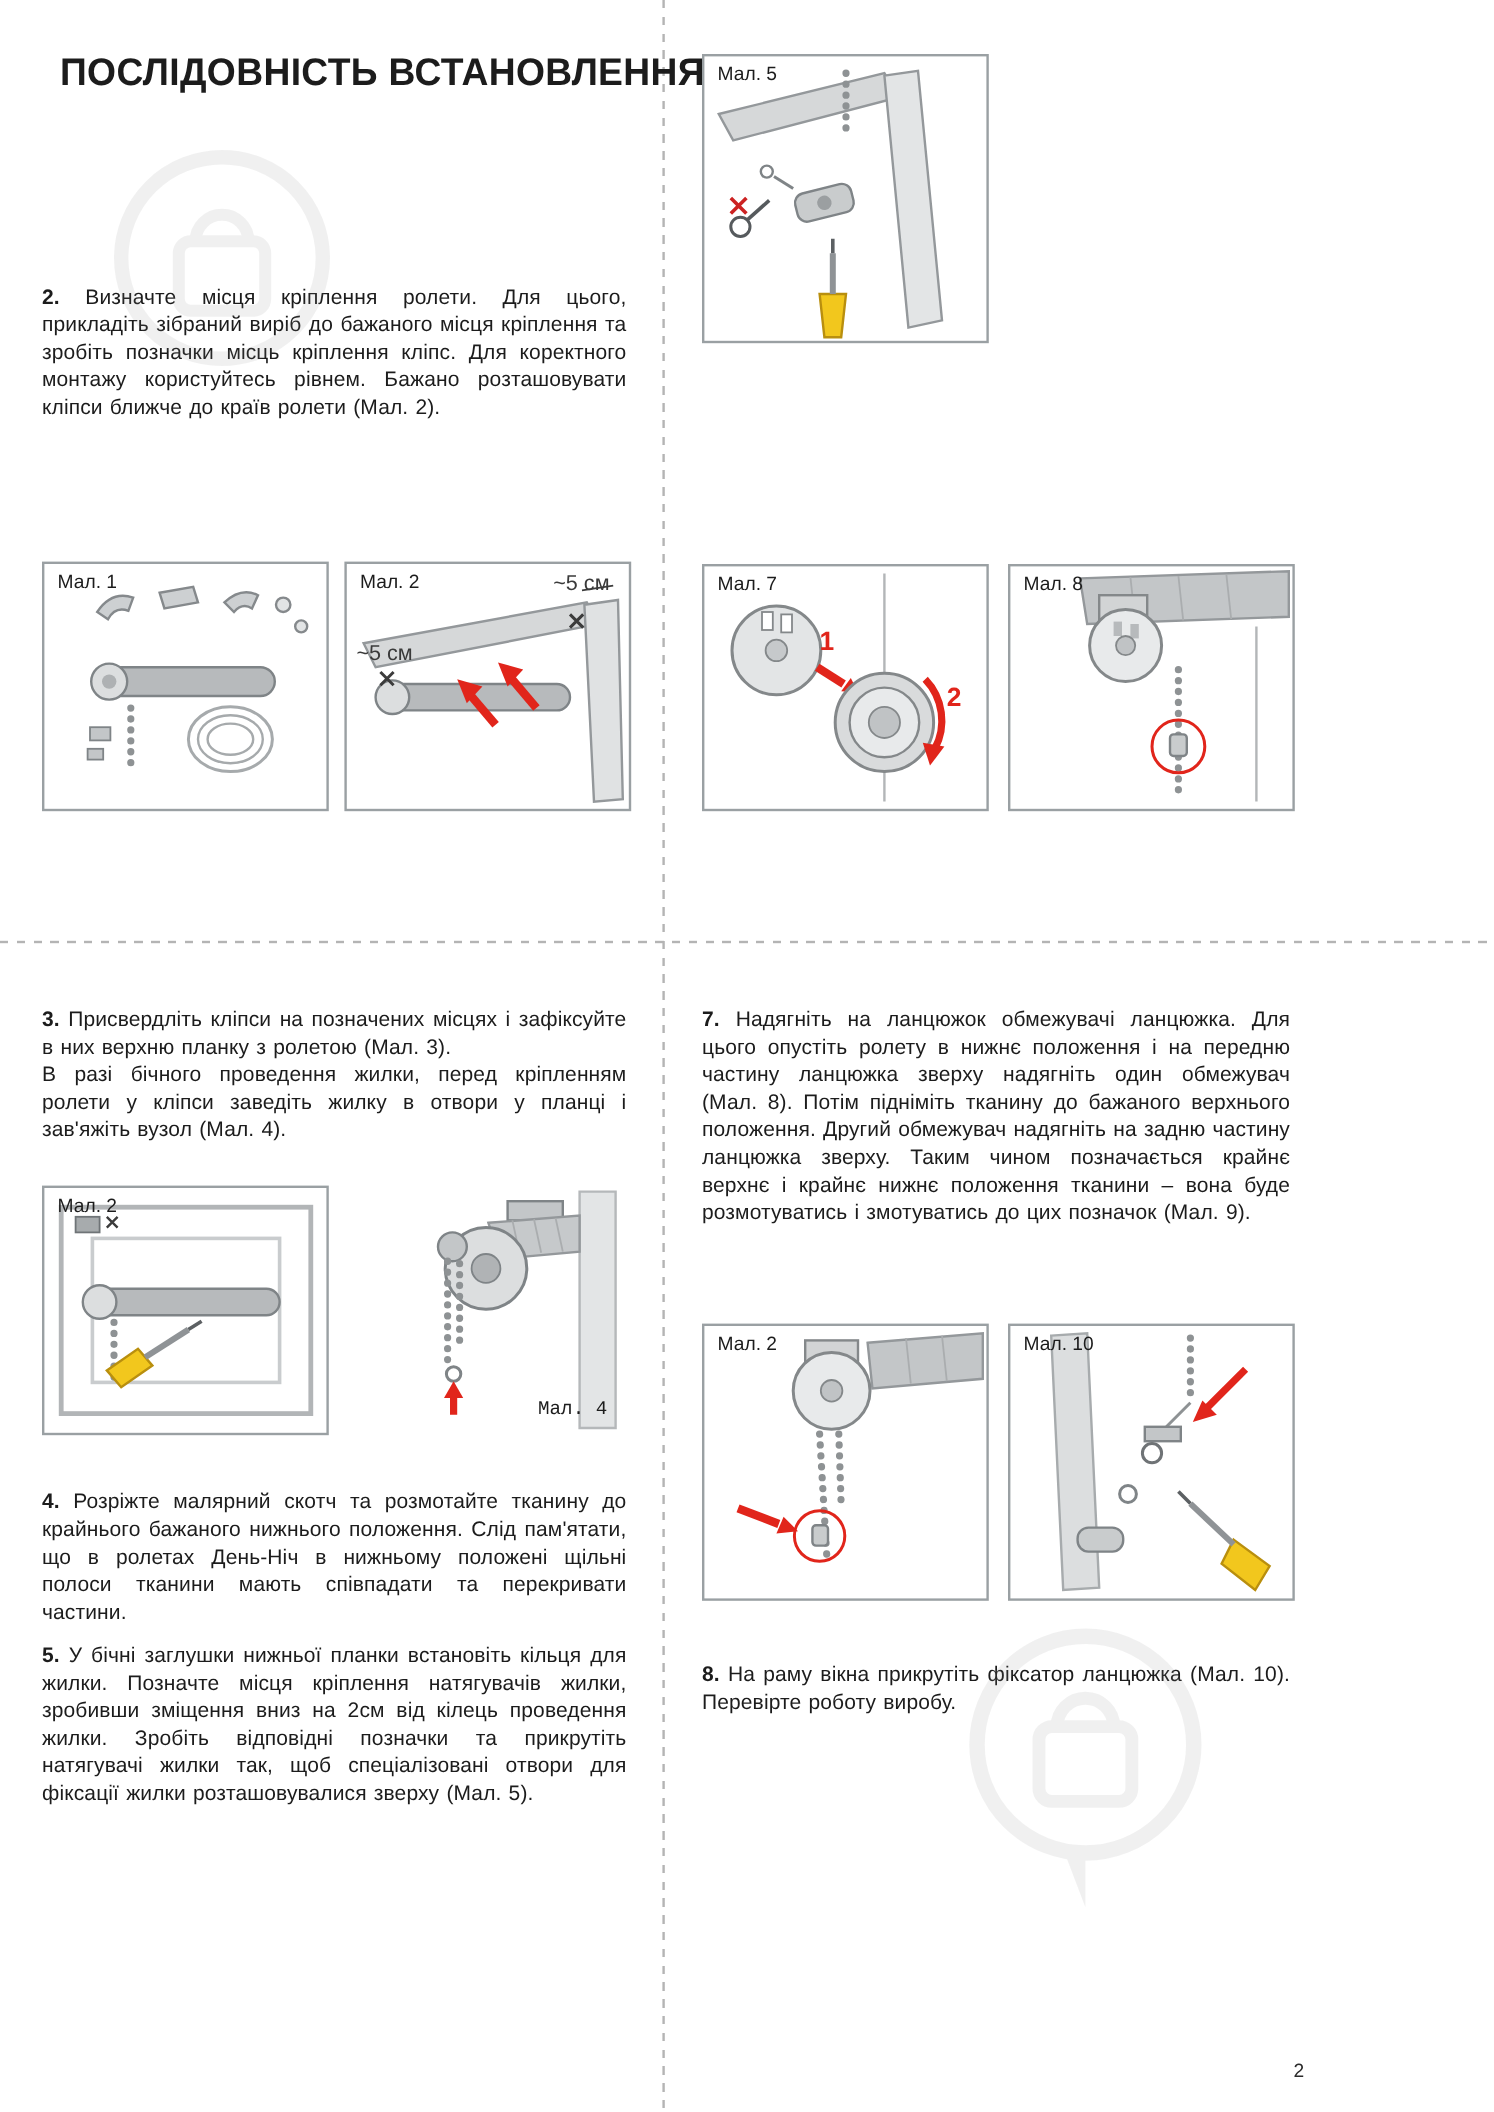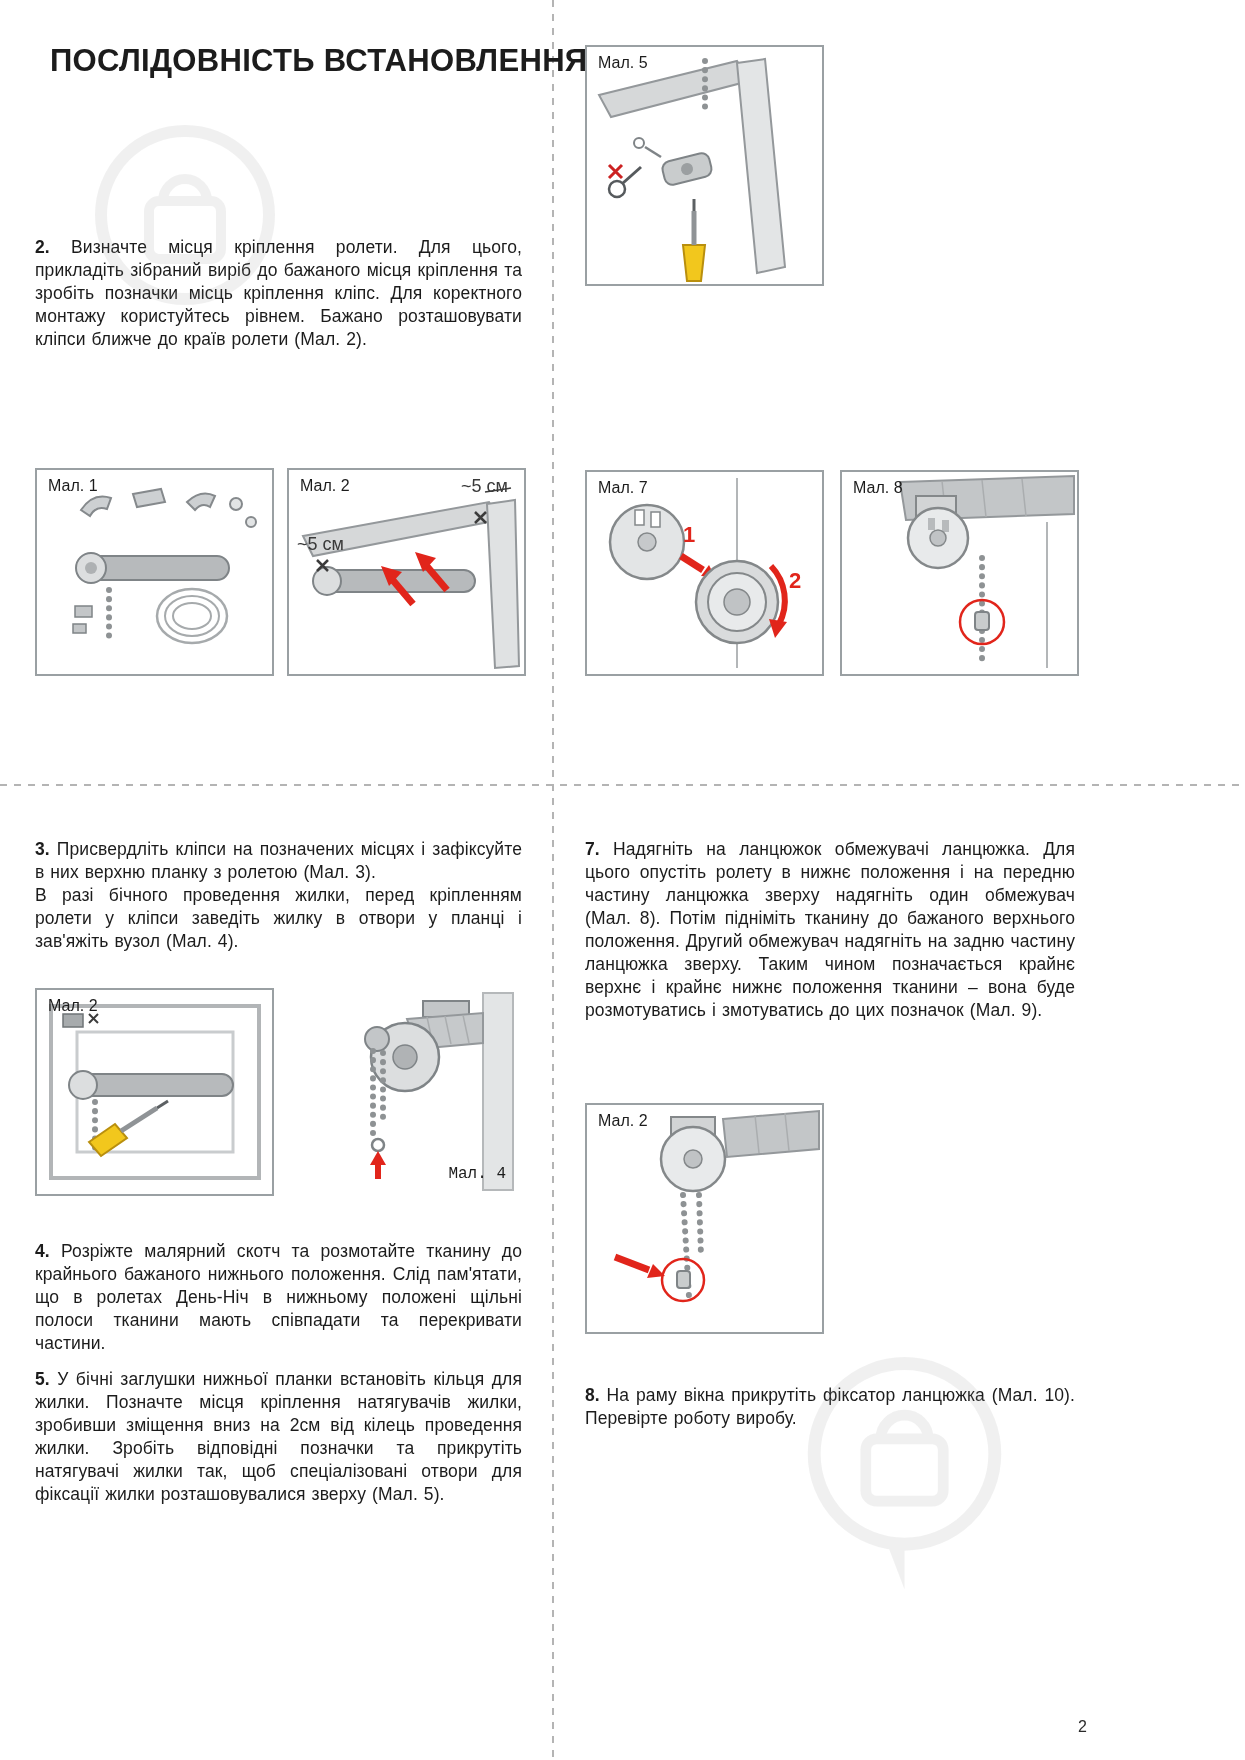--- a/index.html
+++ b/index.html
@@ -263,20 +263,41 @@
       <rect x="90" y="166" width="13" height="17" rx="3" fill="#c9cccd" stroke="#7f8487" stroke-width="2"></rect>
       <circle cx="96" cy="175" r="21" fill="none" stroke="#e1251b" stroke-width="2.5"></circle>
       <g>
         <line x1="28" y1="152" x2="62" y2="165" stroke="#e1251b" stroke-width="7"></line>
         <polygon points="78,171 60,173 66,159" fill="#e1251b"></polygon>
       </g>
     </svg>
     <span class="flabel">Мал. 2</span>
   </div>
 
+  <div class="fig" style="left:840px;top:1103px;width:235px;height:227px">
+    <svg viewBox="0 0 235 227">
+      <polygon points="34,8 64,6 74,218 44,220" fill="#dcdedf" stroke="#a7abad" stroke-width="2"></polygon>
+      <line x1="150" y1="10" x2="150" y2="62" stroke="#8e9294" stroke-width="6" stroke-dasharray="0.1 9" stroke-linecap="round"></line>
+      <line x1="150" y1="64" x2="130" y2="84" stroke="#8e9294" stroke-width="2.5"></line>
+      <rect x="112" y="84" width="30" height="12" fill="#c3c6c8" stroke="#7f8487" stroke-width="2"></rect>
+      <circle cx="118" cy="106" r="8" fill="none" stroke="#6f7376" stroke-width="2.5"></circle>
+      <circle cx="98" cy="140" r="7" fill="none" stroke="#7f8487" stroke-width="2.5"></circle>
+      <rect x="56" y="168" width="38" height="20" rx="9" fill="#c9cccd" stroke="#7f8487" stroke-width="2"></rect>
+      <g>
+        <line x1="196" y1="36" x2="164" y2="68" stroke="#e1251b" stroke-width="6"></line>
+        <polygon points="152,80 160,62 172,74" fill="#e1251b"></polygon>
+      </g>
+      <g>
+        <polygon points="186,178 216,200 204,220 176,198" fill="#f2c71d" stroke="#b98f0e" stroke-width="2"></polygon>
+        <line x1="186" y1="182" x2="150" y2="148" stroke="#8f9396" stroke-width="5"></line>
+        <line x1="150" y1="148" x2="140" y2="138" stroke="#5c6063" stroke-width="3"></line>
+      </g>
+    </svg>
+    <span class="flabel">Мал. 10</span>
+  </div>
 
   <p class="step" style="left:585px;top:1366px;width:490px">
     <b>8.</b>
     <span>На раму вікна прикрутіть фіксатор ланцюжка (Мал. 10). Перевірте роботу виробу.</span>
   </p>
 
   <div class="pageno">2</div>
 
 </div>
 

